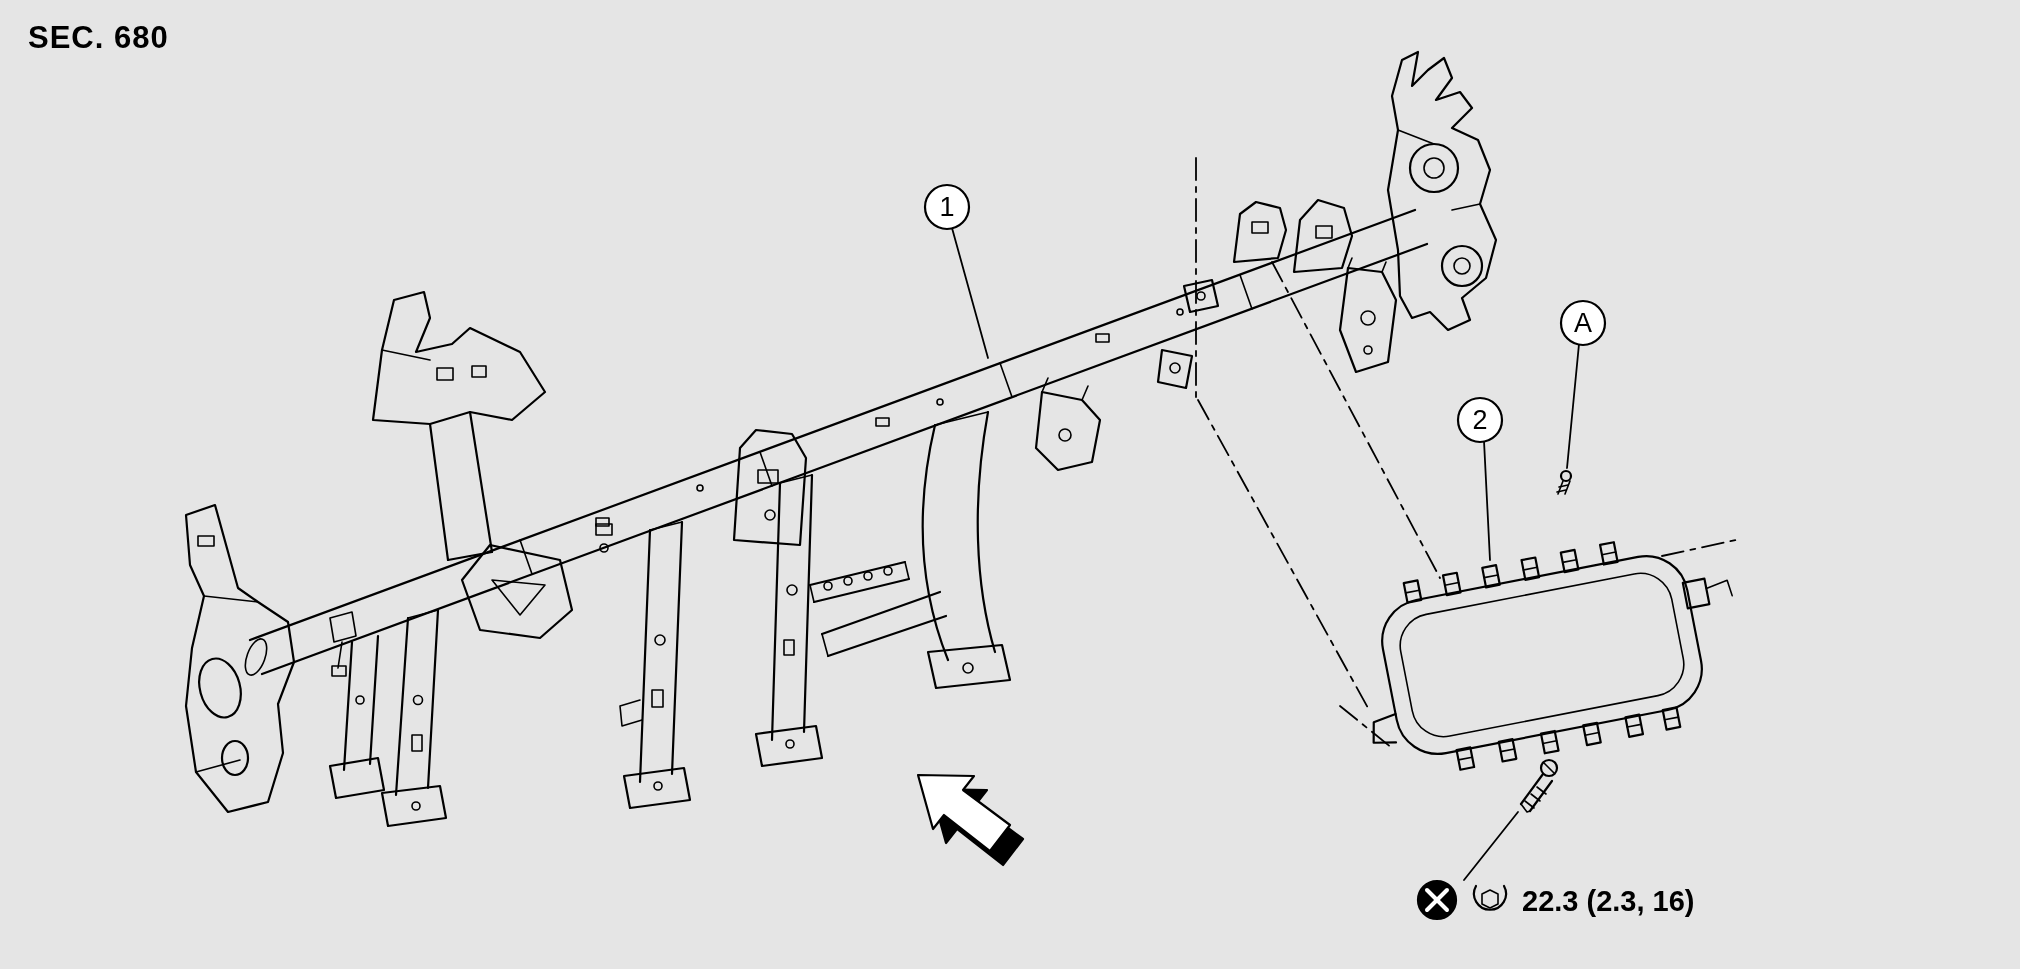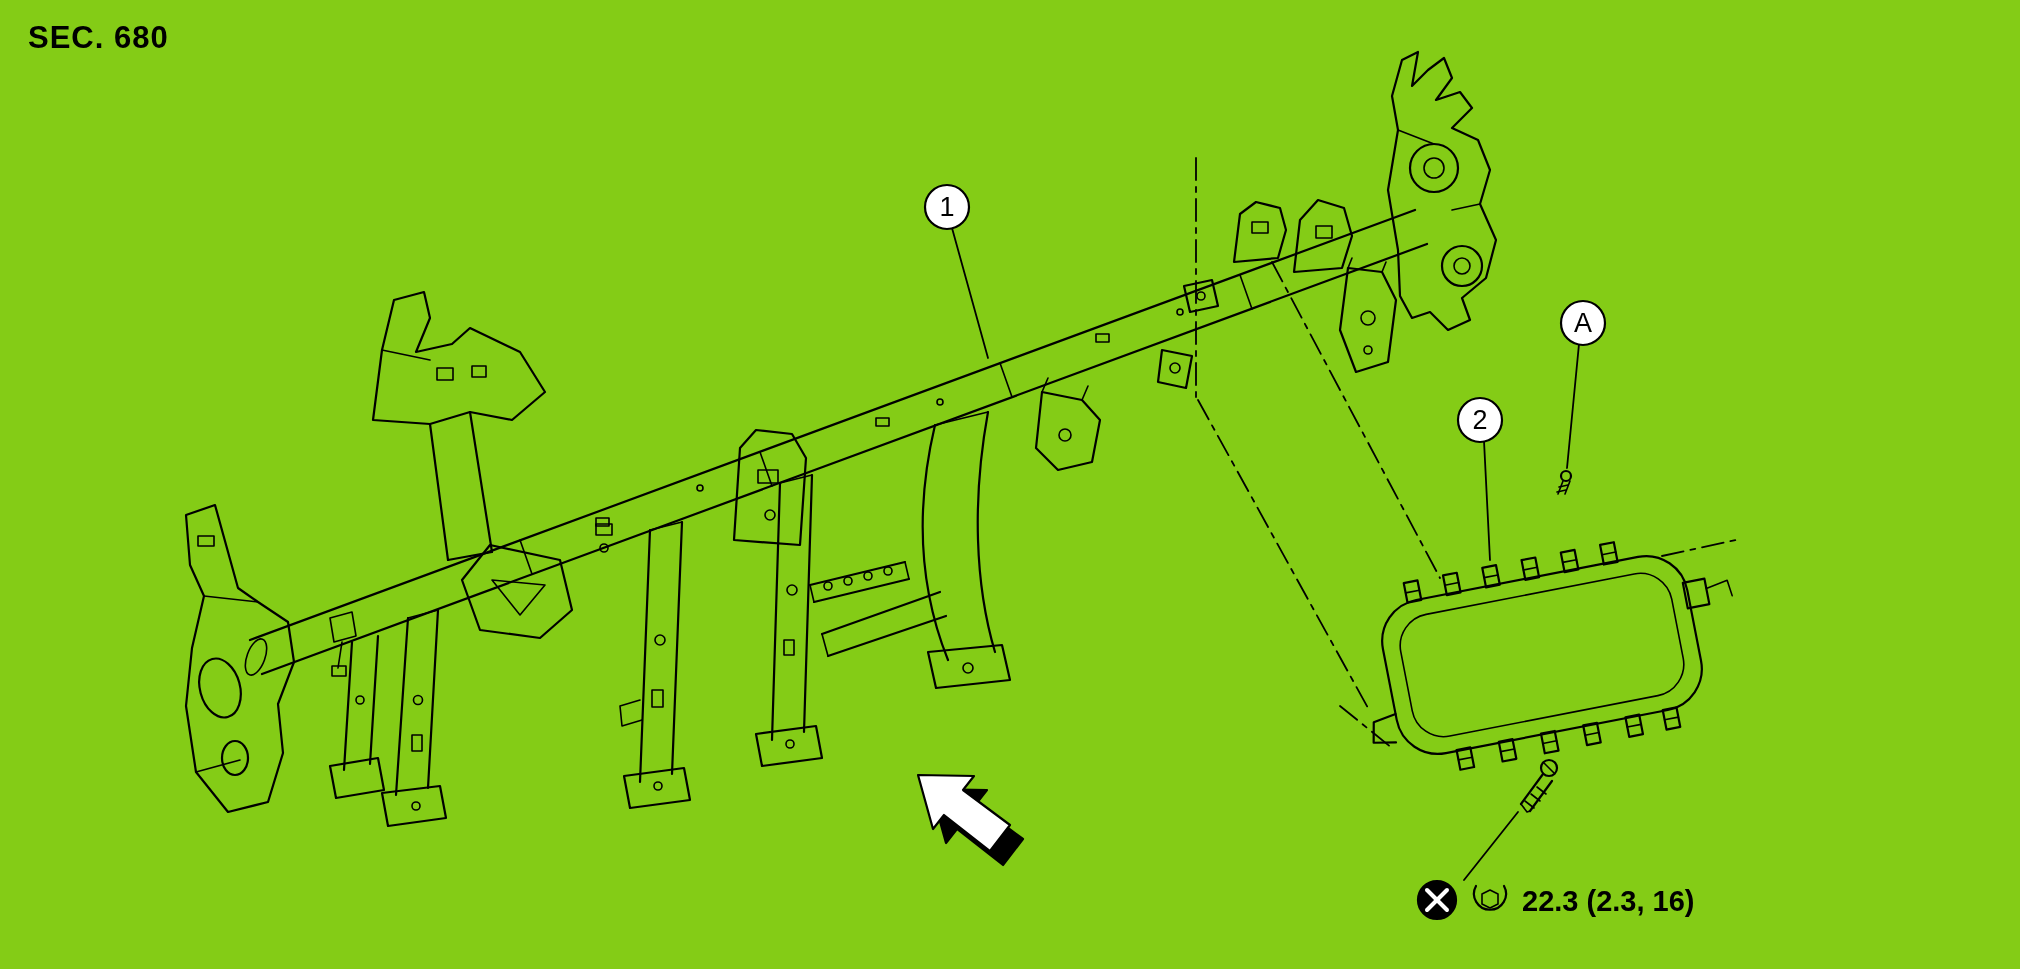--- a/index.html
+++ b/index.html
@@ -1,19 +1,19 @@
 <!DOCTYPE html>
 <html><head>
 <meta charset="utf-8">
 <style>
   html,body{margin:0;padding:0;background:#ffffff;}
   .page{
     position:relative;
     width:2020px;height:969px;
-    background:#84cc16;
+    background:#e5e5e5;
     overflow:hidden;
     font-family:"Liberation Sans", sans-serif;
   }
   svg{display:block;width:2020px;height:969px;}
   
   svg path, svg line, svg circle, svg rect, svg ellipse, svg polygon, svg polyline{
     fill:none;stroke:#000;stroke-width:2.2;stroke-linejoin:round;stroke-linecap:round;
   }
   svg .thin{stroke-width:1.6;}
   svg .leader{stroke-width:1.8;}

